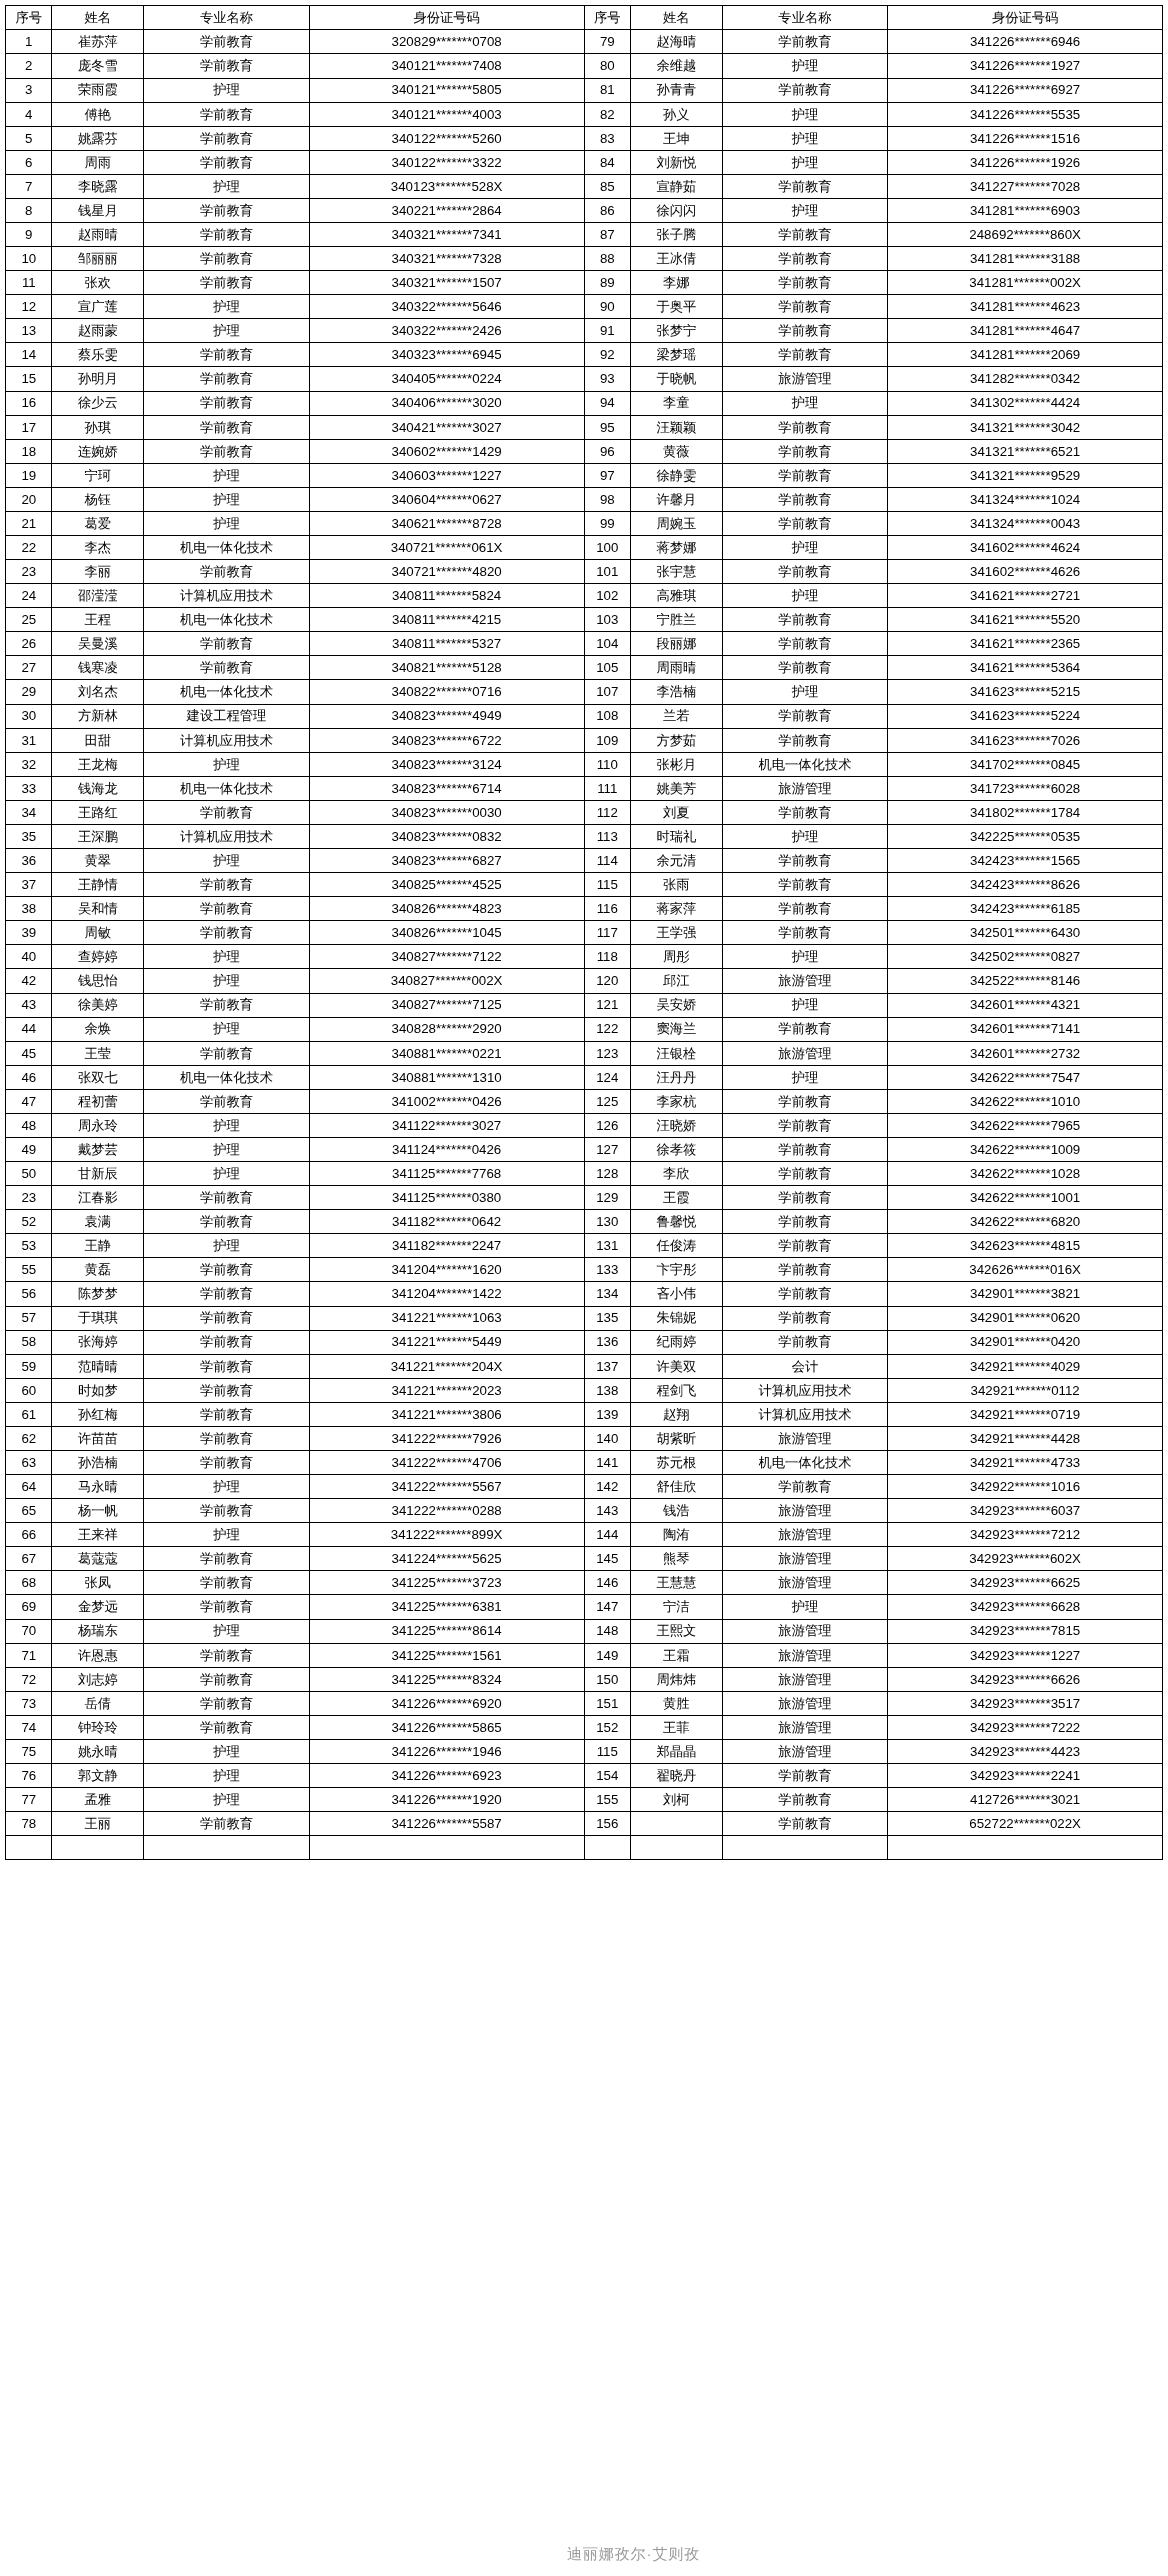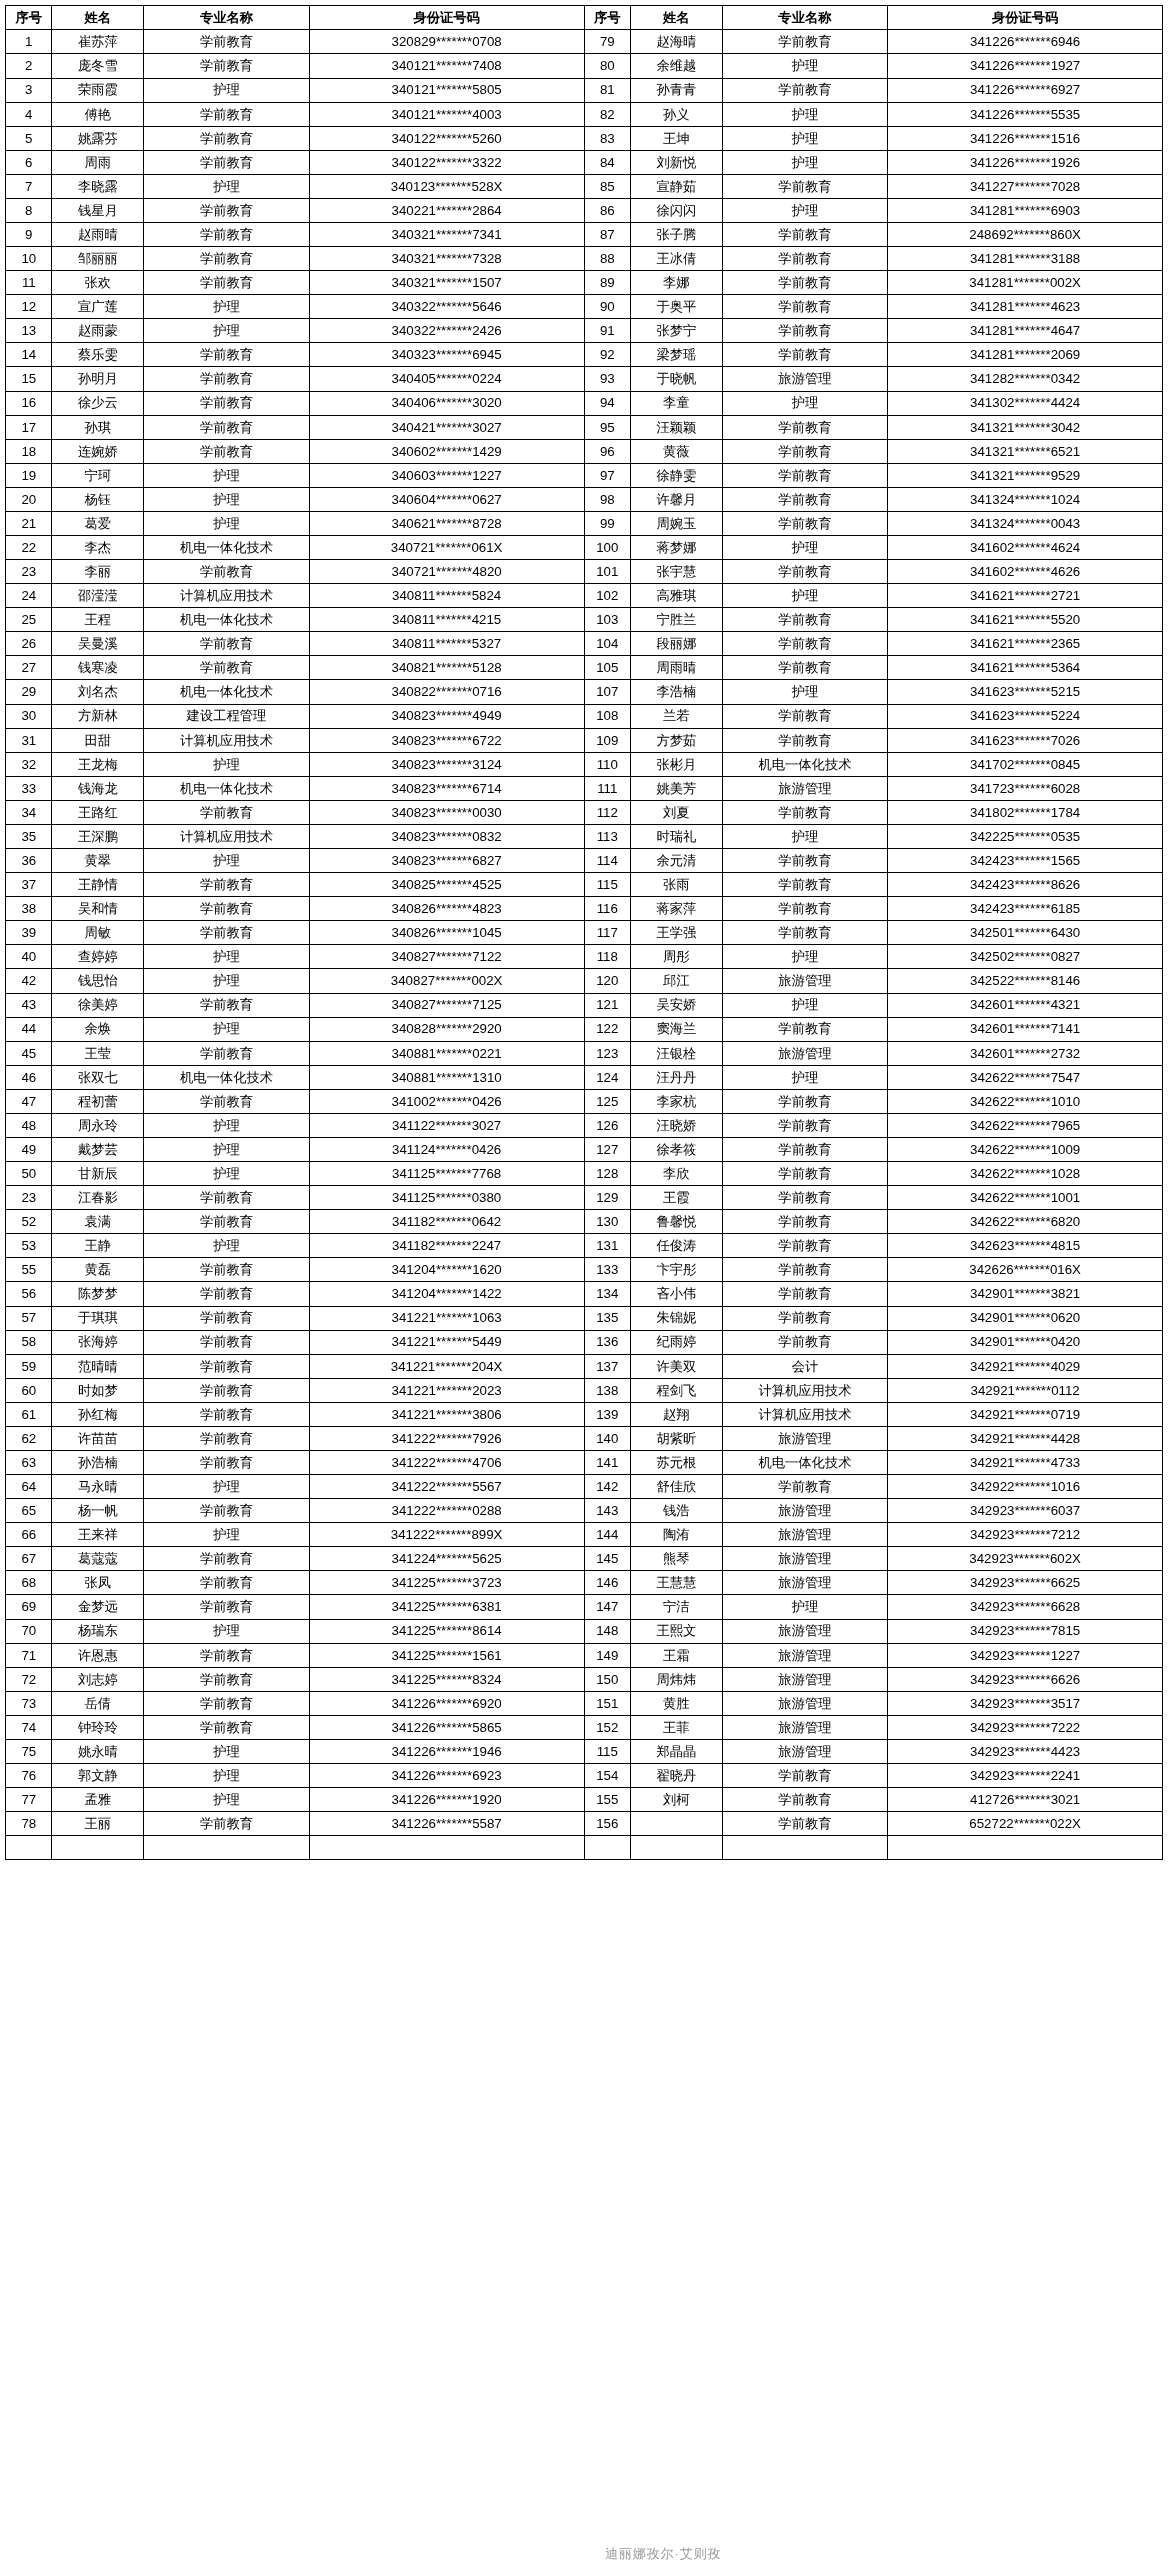--- a/index.html
+++ b/index.html
@@ -29,42 +29,42 @@
     font-size: 13.3px;
     line-height: 1.0;
     height: 21.3px;
     text-align: center;
     vertical-align: middle;
     padding: 0.9px 1.8px;
     overflow: hidden;
     white-space: nowrap;
   }
   table.roster th {
-    font-weight: bold;
+    font-weight: normal;
     font-size: 13.3px;
   }
   
   col.c-seq   { width: 46px; }
   col.c-name  { width: 92px; }
   col.c-major { width: 165px; }
   col.c-id    { width: 275px; }
 
   td.seq  { font-size: 12.4px; }
   td.name { font-size: 13.3px; }
   td.major{ font-size: 12.4px; }
   td.id   { font-size: 12.4px; font-family: "Liberation Sans", sans-serif; letter-spacing: 0px; }
   tr.empty td { height: 21.3px; }
   .watermark {
     position: relative;
   }
   .wm-text {
     position: absolute;
-    left: 605px;
+    left: 567px;
     top: 2545px;
-    font-size: 13px;
+    font-size: 15px;
     color: #9a9a9a;
     letter-spacing: 0.9px;
     white-space: nowrap;
   }
 </style>
 </head>
 <body>
 
 <div class="page watermark">
 

